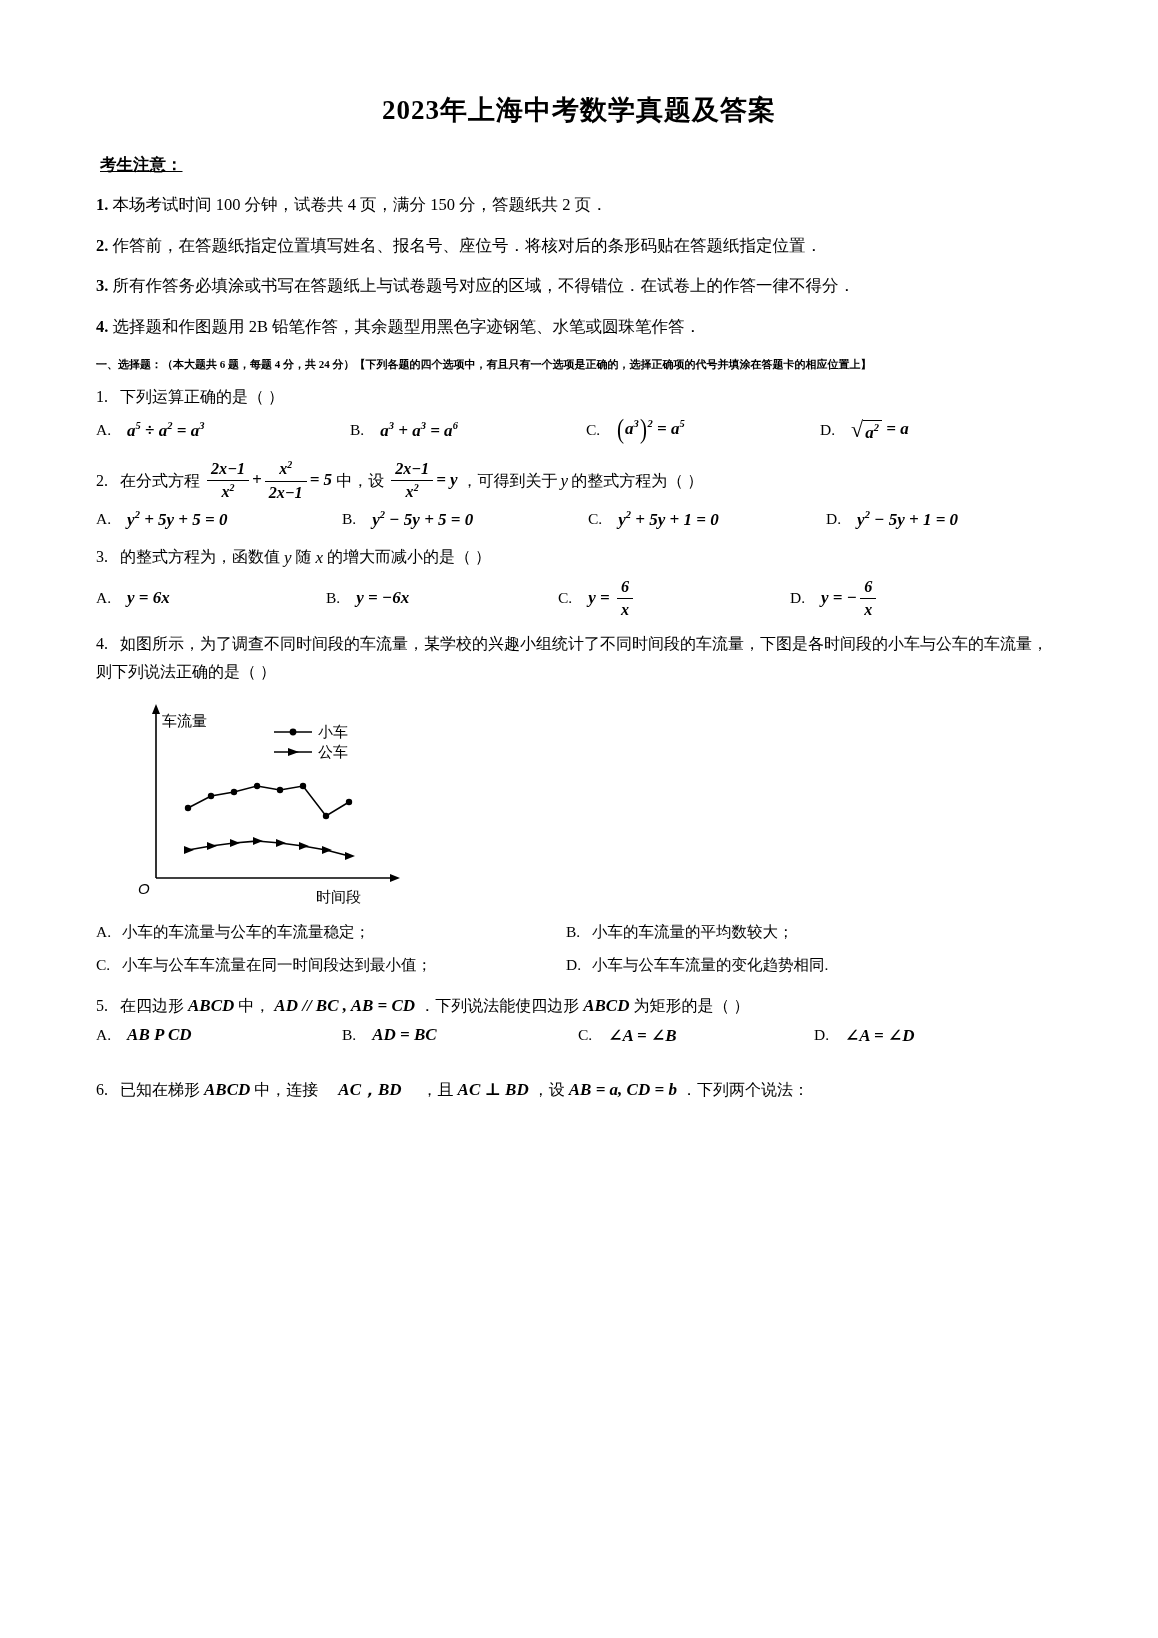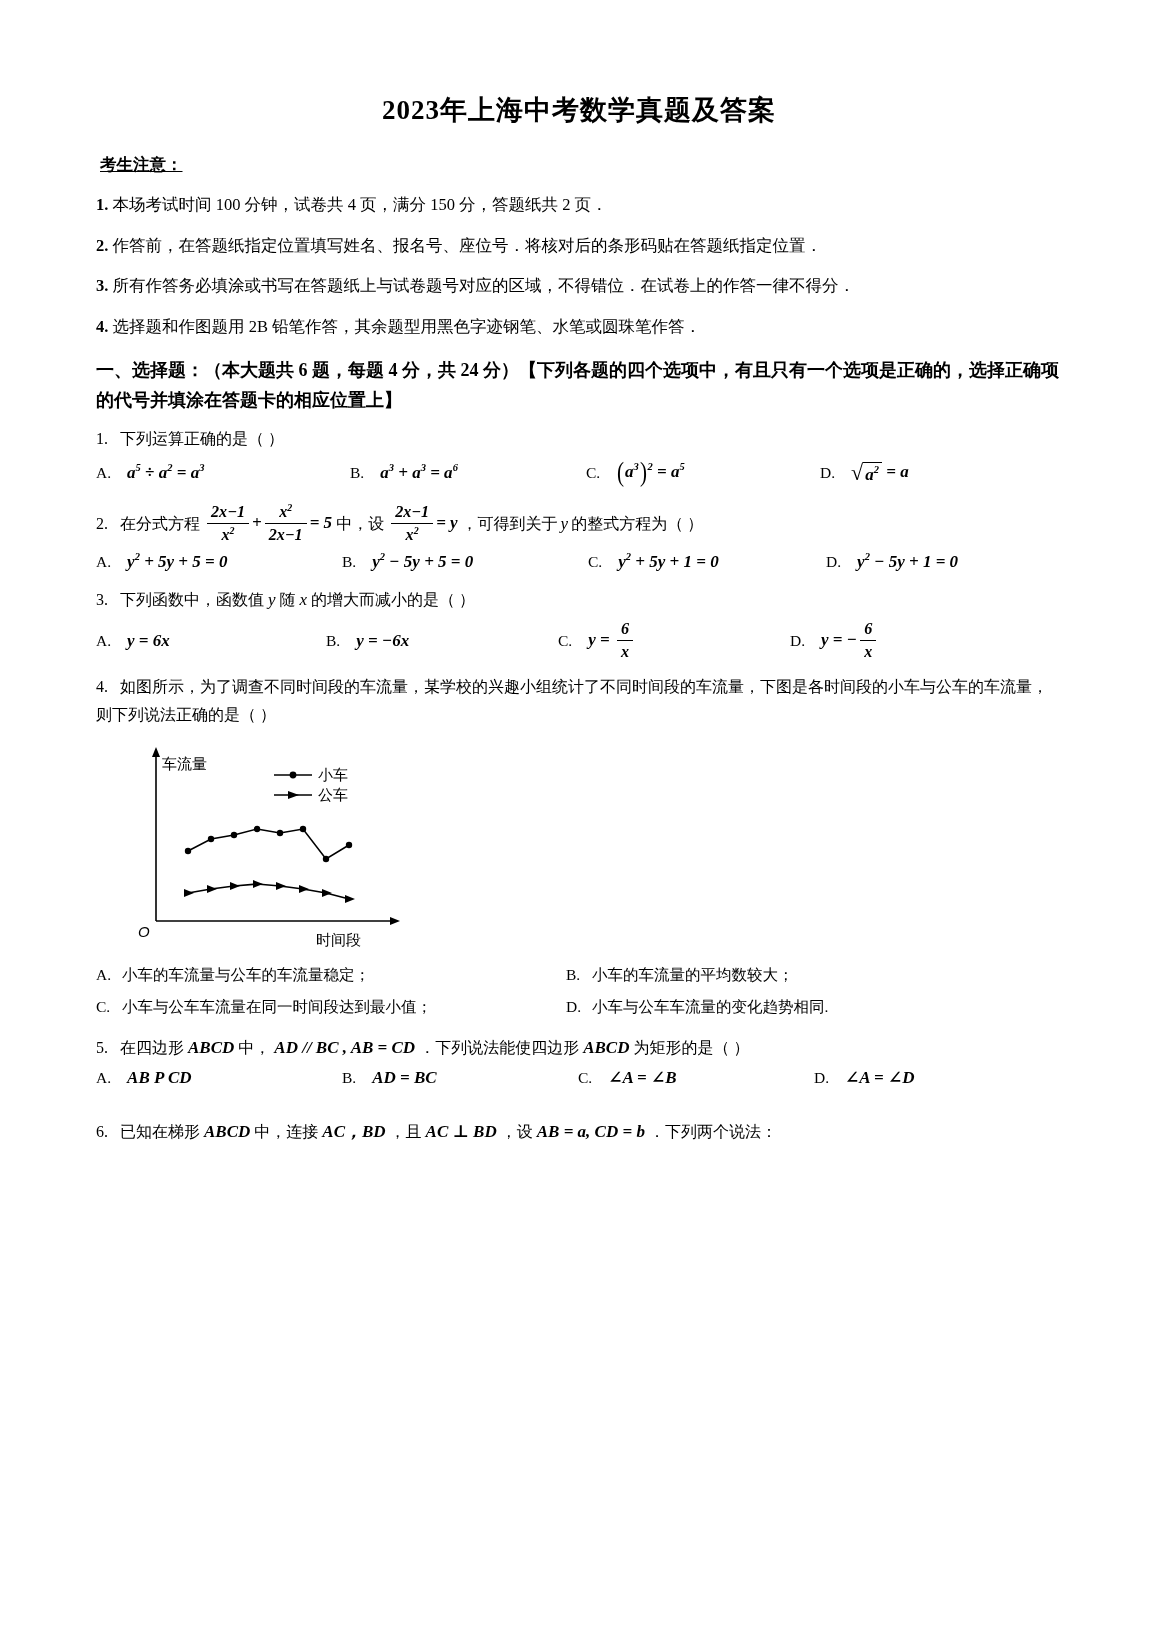--- a/index.html
+++ b/index.html
@@ -39,21 +39,21 @@
   .para {
     font-size: 16.5px;
     line-height: 1.62;
     margin: 0 0 14px 0;
     text-align: justify;
   }
   .bold {
     font-weight: bold;
   }
   .section-head {
-    font-size: 18px;
+    font-size: 11px;
     font-weight: bold;
     line-height: 1.7;
     margin: 8px 0 10px 0;
   }
   .q {
     font-size: 16px;
     line-height: 1.6;
     margin: 10px 0 4px 0;
   }
   .q .qn {
@@ -239,21 +239,21 @@
       <span class="math">y<sup class="ex">2</sup> + 5y + 1 = 0</span>
     </div>
     <div class="opt">
       <span class="lab">D.</span>
       <span class="math">y<sup class="ex">2</sup> − 5y + 1 = 0</span>
     </div>
   </div>
 
   <div class="inline-q">
     <span class="qn">3.</span>
-    <span>下列函数中，函数值</span>
+    <span>的整式方程为，函数值</span>
     <span class="math" style="font-weight:normal;margin:0 4px">y</span>
     <span>随</span>
     <span class="math" style="font-weight:normal;margin:0 4px">x</span>
     <span>的增大而减小的是（          ）</span>
   </div>
   <div class="opts">
     <div class="opt" style="width:230px">
       <span class="lab">A.</span>
       <span class="math">y = 6x</span>
     </div>
@@ -359,21 +359,21 @@
       <span class="lab">D.</span>
       <span class="math">∠A = ∠D</span>
     </div>
   </div>
 
   <div class="inline-q">
     <span class="qn">6.</span>
     <span>已知在梯形</span>
     <span class="math" style="margin:0 4px">ABCD</span>
     <span>中，连接</span>
-    <span class="math" style="margin:0 4px">AC，BD</span>
+    <span class="math" style="margin:0 20px">AC，BD</span>
     <span>，且</span>
     <span class="math" style="margin:16px 4px">AC ⊥ BD</span>
     <span>，设</span>
     <span class="math" style="margin:16px 4px">AB = a, CD = b</span>
     <span>．下列两个说法：</span>
   </div>
 
 </div>
 
 </body></html>

